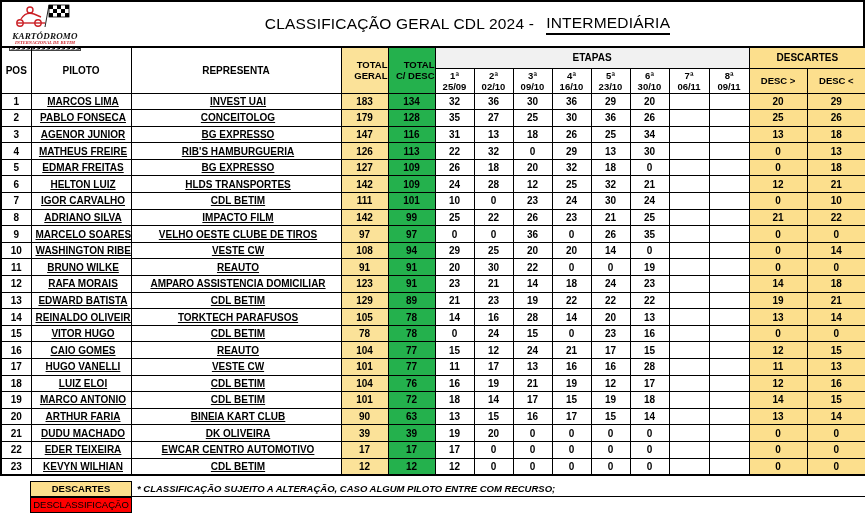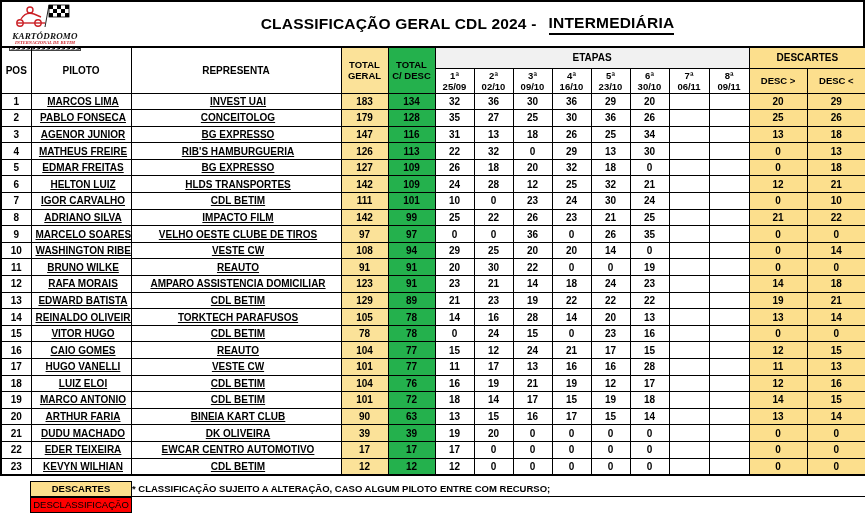--- a/index.html
+++ b/index.html
@@ -10,21 +10,21 @@
     color:#000;
   }
   
   .title-band {
     position:absolute; left:0; top:0; width:865px; height:48px;
     background:#fff; border:2px solid #000;
   }
   .main-title {
     position:absolute; left:110px; right:40px; top:0; height:44px;
     display:flex; align-items:center; justify-content:center;
-    font-size:15.5px; font-weight:bold; letter-spacing:.2px; white-space:nowrap;
+    font-size:15.5px; font-weight:normal; letter-spacing:.2px; white-space:nowrap;
   }
   .main-title .u { border-bottom:2px solid #000; padding-bottom:1px; margin-left:12px; }
   
   .logo { position:absolute; left:5px; top:2px; width:76px; height:44px; text-align:center;font-family:Liberation Serif, serif; }
   .logo-name { font-size:9px; font-weight:bold; font-style:italic; letter-spacing:.2px; line-height:8px; color:#111; }
   .logo-sub  { font-size:4.5px; font-weight:bold; font-style:italic; color:var(--logored,#cb2026); line-height:5px; }
   .logo-checker {
     margin-top:1px; height:5px; width:72px; margin-left:2px;
     background-image:
       linear-gradient(45deg,#000 25%,transparent 25%,transparent 75%,#000 75%),
@@ -42,39 +42,39 @@
     border:1px solid #000; font-weight:bold; text-align:center;
     overflow:hidden; white-space:nowrap;
   }
   .cls thead tr.r1 th { height:21px; font-size:10px; }
   .cls thead tr.r2 th { height:25px; font-size:9.5px; }
   .h-tg, .c-tan  { background:var(--tan,#fbe299); }
   .h-td, .c-green{ background:var(--green,#24b14d); }
   .h-et { background:var(--gray,#f1f1f1); }
   .h-dc, .h-dg, .h-dl, .c-tan2 { background:var(--tan2,#fcdf8d); }
   .h-dc, .h-dg, .c-dg { border-left:2px solid #000; }
-  .h-tg div, .h-td div { line-height:11px; font-size:9.5px; }
+  .h-tg div, .h-td div { line-height:11px; font-size:9.5px;text-align:right; }
   .et-h div { line-height:11px; }
   .cls tbody td { height:16.6px; font-size:10px; line-height:15px; }
   .c-name { text-align:left; padding-left:4px; font-size:9.5px;text-decoration:underline; }
   
   .legend-tan {
     position:absolute; left:30px; top:481px; width:102px; height:16px;
     background:var(--tan2,#fcdf8d); border:1px solid #000;
     font-size:9.5px; font-weight:bold; text-align:center; line-height:14px;
   }
   .legend-red {
     position:absolute; left:30px; top:497px; width:102px; height:16px;
     background:var(--red,#ff0000); border:1px solid #000;
     font-size:9.5px; font-weight:normal; text-align:center; line-height:14px;
   }
   .note {
     position:absolute; left:132px; top:481px; width:733px; height:16px;
-    border-bottom:1px solid #000; 
-    font-size:9.5px; font-weight:bold; line-height:15px; white-space:nowrap;
+    border-bottom:1px solid #000; padding-left:5px;
+    font-size:9.5px; font-weight:bold; font-style:italic; line-height:15px; white-space:nowrap;
   }
 </style>
 </head>
 <body>
 
 <div class="sheet">
 
   <div class="title-band">
     <div class="logo">
       <svg width="74" height="24" viewBox="0 0 74 24">

